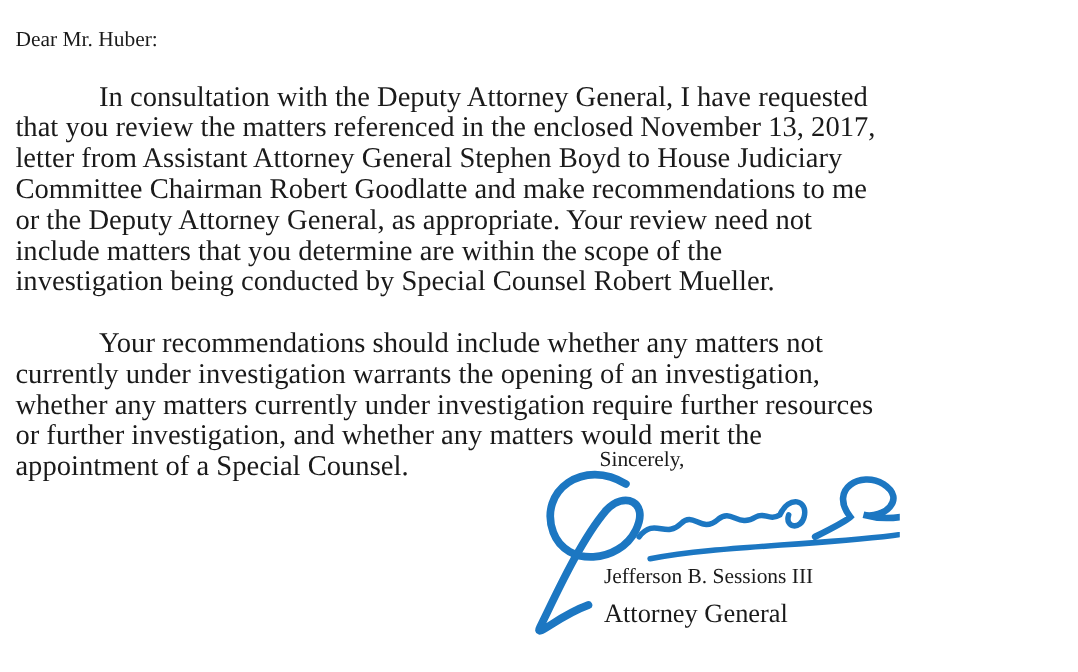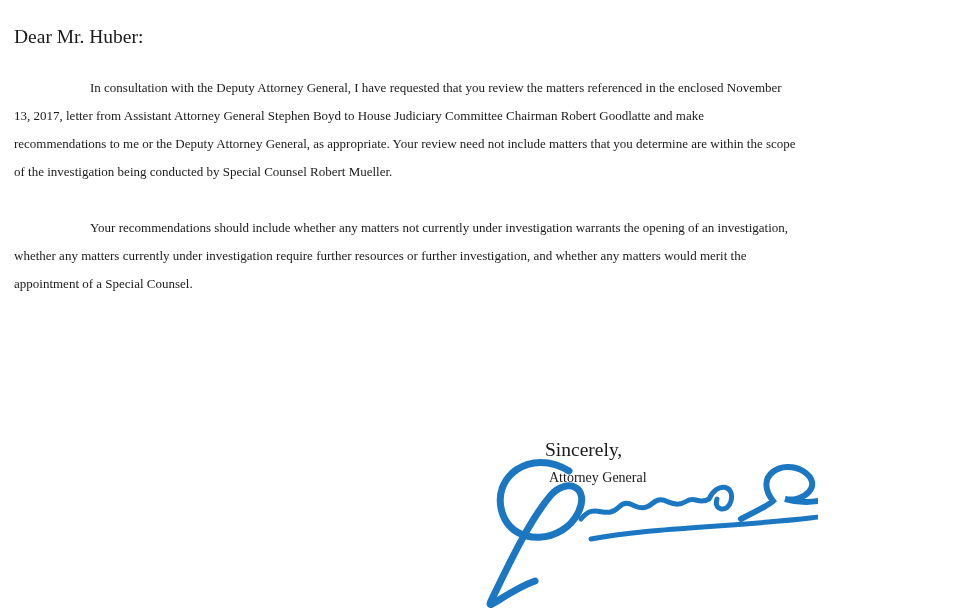--- a/index.html
+++ b/index.html
@@ -16,51 +16,51 @@
     color: #1a1a1a;
     overflow: hidden;
     box-sizing: border-box;
     padding: 26px 22px 0 14px;
   }
   .salutation {
     font-size: 19.5px;
     margin: 0 0 26px 0;
   }
   .body-paragraph {
-    font-size: 13px;
+    font-size: 26px;
     line-height: 28px;
     margin: 0 0 28px 0;
     text-indent: 76px;
     text-align: left;
   }
   .closing-block {
     position: absolute;
     left: 545px;
-    top: 439px;
+    top: 408px;
     width: 420px;
     font-family: Liberation Serif, serif;
   }
   .closing {
     font-size: 19.5px;
     margin: 0;
   }
   .signature-wrap {
     position: absolute;
     left: -72px;
     top: 2px;
     width: 470px;
     height: 172px;
     pointer-events: none;
   }
   .signature-name {
     font-size: 19.5px;
     margin: 84px 0 0 4px;
   }
   .signature-title {
-    font-size: 14px;
+    font-size: 24px;
     margin: 9px 0 0 4px;
   }
 </style>
 </head>
 <body>
 
 <div class="page">
 
   <p class="salutation">Dear Mr. Huber:</p>
 
@@ -80,18 +80,19 @@
         <path d="M108 78 C 122 60, 132 80, 146 66 C 158 54, 164 76, 180 62 C 192 52, 198 70, 214 60 C 222 55, 226 64, 236 58 C 244 40, 262 44, 258 60 C 255 72, 240 70, 244 58" stroke-width="5" stroke-linecap="round" fill="none" stroke="#1c77c2"></path>
 
         <path d="M118 98 C 200 82, 330 88, 442 58" stroke-width="5" stroke-linecap="round" fill="none" stroke="#1c77c2"></path>
 
         <path d="M268 78 C 284 70, 296 64, 300 60 C 280 34, 310 18, 330 30 C 352 44, 330 62, 312 58 C 340 66, 370 56, 386 44 C 398 35, 404 52, 416 44 C 426 38, 432 50, 444 42" stroke-width="6" stroke-linecap="round" fill="none" stroke="#1c77c2"></path>
 
         <path d="M450 40 C 460 30, 468 44, 456 52 C 448 56, 444 46, 451 41" stroke-width="5" stroke-linecap="round" fill="none" stroke="#1c77c2"></path>
       </svg>
     </div>
 
+    <p class="signature-name">Jefferson B. Sessions III</p>
 
     <p class="signature-title">Attorney General</p>
 
   </div>
 
 </div>
 
 </body></html>

